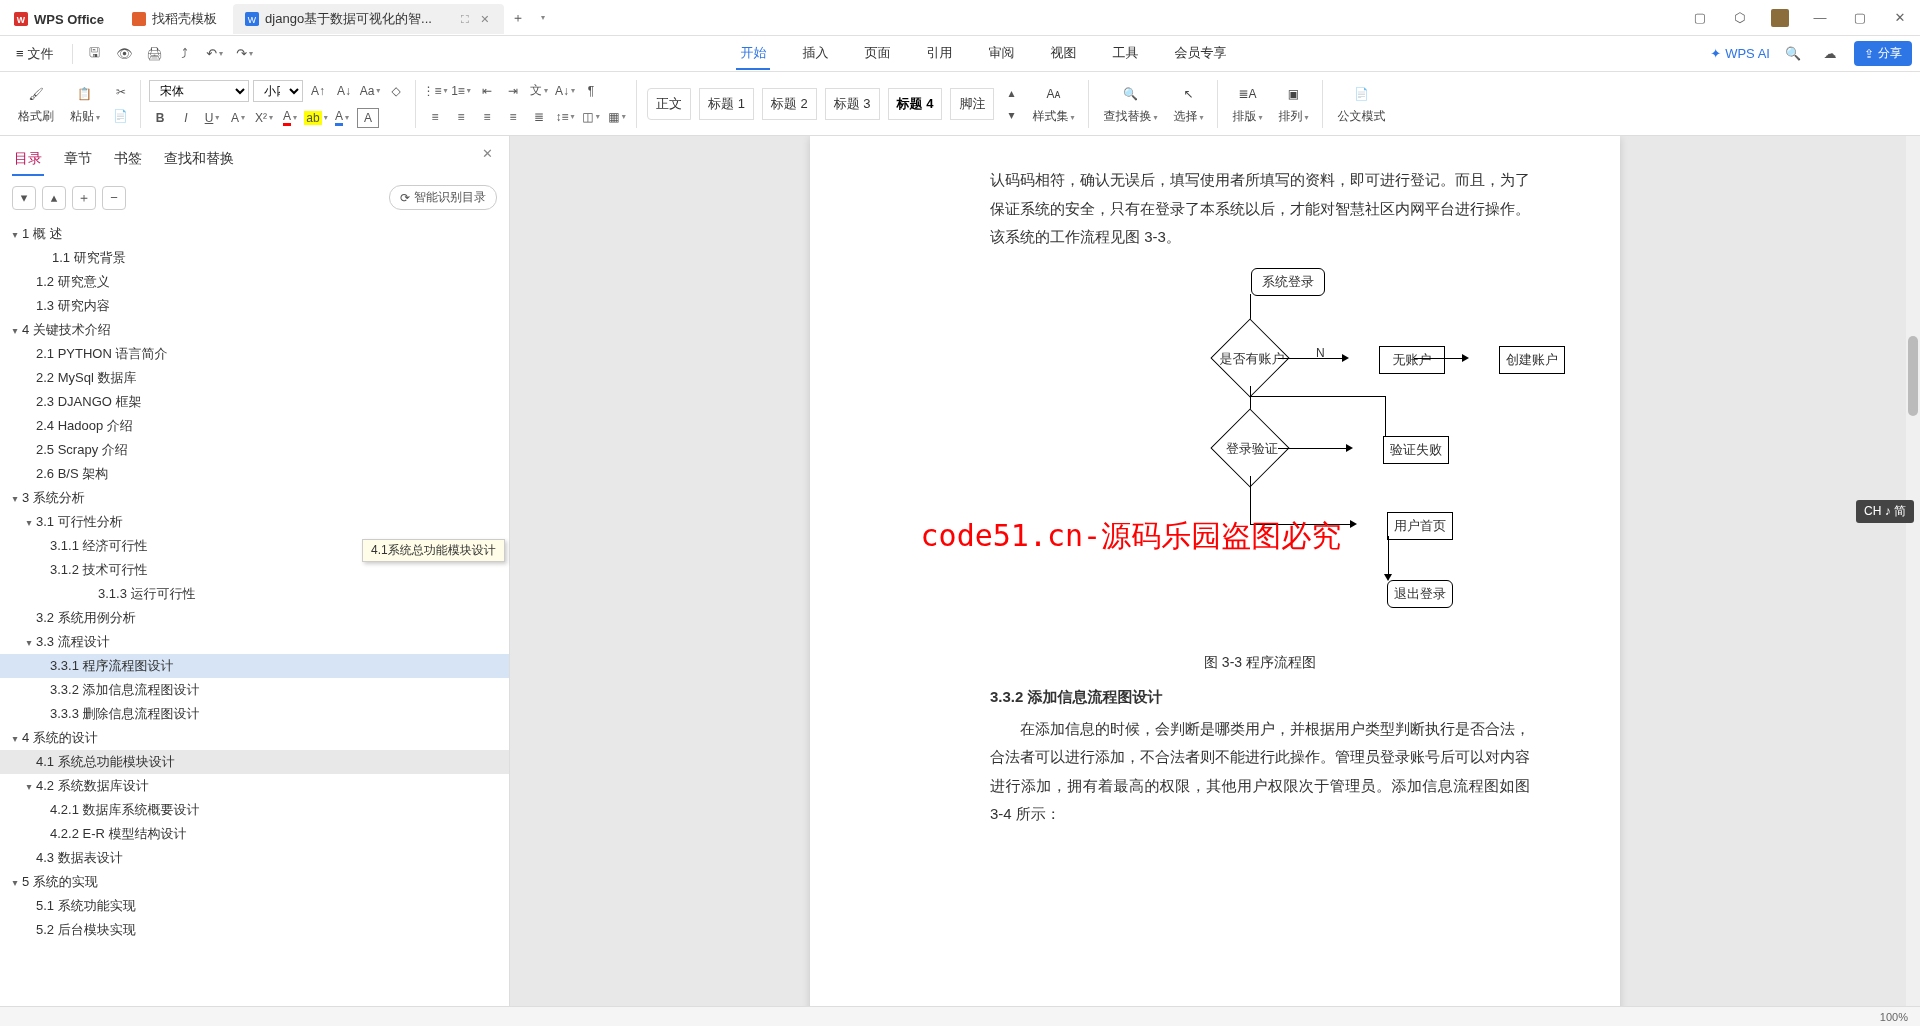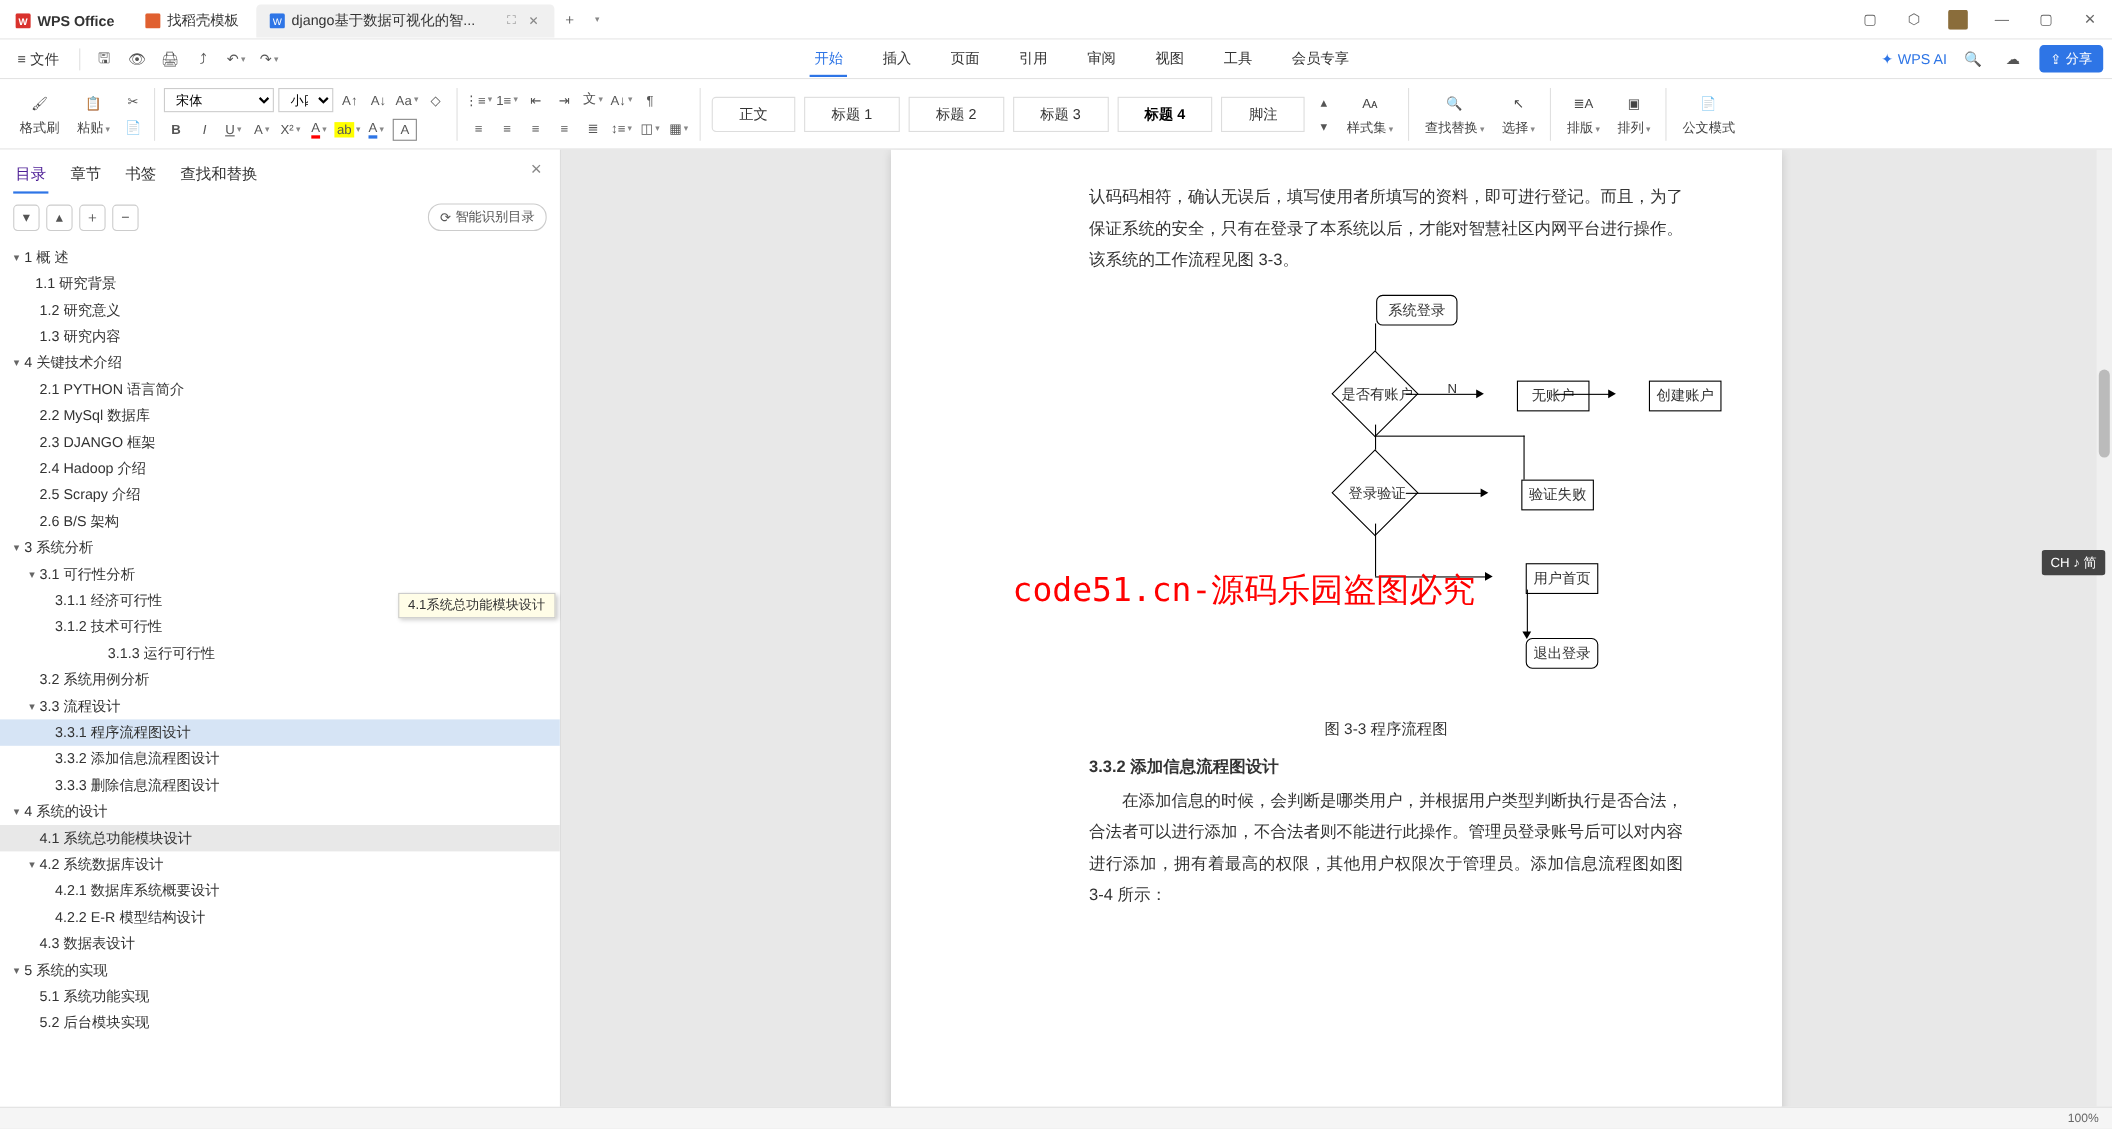--- a/index.html
+++ b/index.html
@@ -30,31 +30,31 @@
 
 .ribbon { height: 64px; background: #fff; display: flex; align-items: center; padding: 0 12px; border-bottom: 1px solid #ddd; gap: 4px; }
 .ribbon-btn-lg { display: flex; flex-direction: column; align-items: center; gap: 2px; font-size: 12px; color: #444; padding: 2px 6px; }
 .ribbon-icon { width: 24px; height: 24px; display: flex; align-items: center; justify-content: center; }
 .ribbon-sep { width: 1px; height: 48px; background: #e0e0e0; margin: 0 4px; }
 .font-box { display: flex; gap: 4px; align-items: center; }
 .font-select { border: 1px solid #ccc; padding: 2px 6px; font-size: 12px; background: #fff; }
 .ribbon-row { display: flex; gap: 4px; align-items: center; }
 .ribbon-col { display: flex; flex-direction: column; gap: 4px; }
 .sm-btn { width: 22px; height: 20px; display: flex; align-items: center; justify-content: center; color: #555; font-size: 12px; }
-.style-box { border: 1px solid #ddd; padding: 6px 24px; font-size: 13px; cursor: pointer; margin: 0 2px; }
+.style-box { border: 1px solid #ddd; padding: 6px 8px; font-size: 13px; cursor: pointer; margin: 0 2px; }
 .style-box.first { border-radius: 4px 0 0 4px; }
 
 
 .main { display: flex; height: calc(1026px - 36px - 36px - 64px - 20px); }
 
 
 .sidebar { width: 510px; background: #fff; border-right: 1px solid #ddd; display: flex; flex-direction: column; }
 .sidebar-tabs { display: flex; padding: 8px 12px 0 12px; gap: 18px; border-bottom: 1px solid transparent; position: relative; }
 .sidebar-tab { padding: 6px 2px; cursor: pointer; font-size: 14px; }
-.sidebar-tab.active { color: #4c1d95; border-bottom: 2px solid #2e75e6; }
+.sidebar-tab.active { color: #be185d; border-bottom: 2px solid #2e75e6; }
 .sidebar-close { position: absolute; right: 16px; top: 10px; color: #888; cursor: pointer; }
 .sidebar-tools { display: flex; align-items: center; padding: 8px 12px; gap: 6px; }
 .tool-btn { width: 24px; height: 24px; border: 1px solid #ccc; border-radius: 4px; display: flex; align-items: center; justify-content: center; font-size: 13px; color: #555; background: #fff; }
 .smart-btn { margin-left: auto; border: 1px solid #ccc; border-radius: 12px; padding: 3px 10px; font-size: 12px; display: flex; align-items: center; gap: 4px; color: #555; }
 .outline { flex: 1; overflow-y: auto; padding: 4px 0; }
 .outline-item { display: flex; align-items: center; padding: 3px 8px; cursor: pointer; font-size: 13px; color: #333; }
 .outline-item.selected { background: #d6e4f5; }
 .outline-item.highlight { background: #e8e8e8; }
 .tree-arrow { width: 14px; display: inline-flex; justify-content: center; color: #666; font-size: 10px; }
 .tree-indent { width: 14px; display: inline-block; }
@@ -308,21 +308,21 @@
       <div class="smart-btn">
         <span>⟳</span>
         <span>智能识别目录</span>
       </div>
     </div>
     <div class="outline" id="outline">
         <div class="outline-item" style="padding-left: 8px;">
           <span class="tree-arrow">▾</span>
           <span>1  概    述</span>
         </div>
-        <div class="outline-item" style="padding-left: 4px;">
+        <div class="outline-item" style="padding-left: 24px;">
           <span class="tree-indent"></span>
           <span class="tree-indent"></span>
           <span>1.1 研究背景</span>
         </div>
         <div class="outline-item" style="padding-left: 8px;">
           <span class="tree-indent"></span>
           <span class="tree-indent"></span>
           <span>1.2 研究意义</span>
         </div>
         <div class="outline-item" style="padding-left: 8px;">

